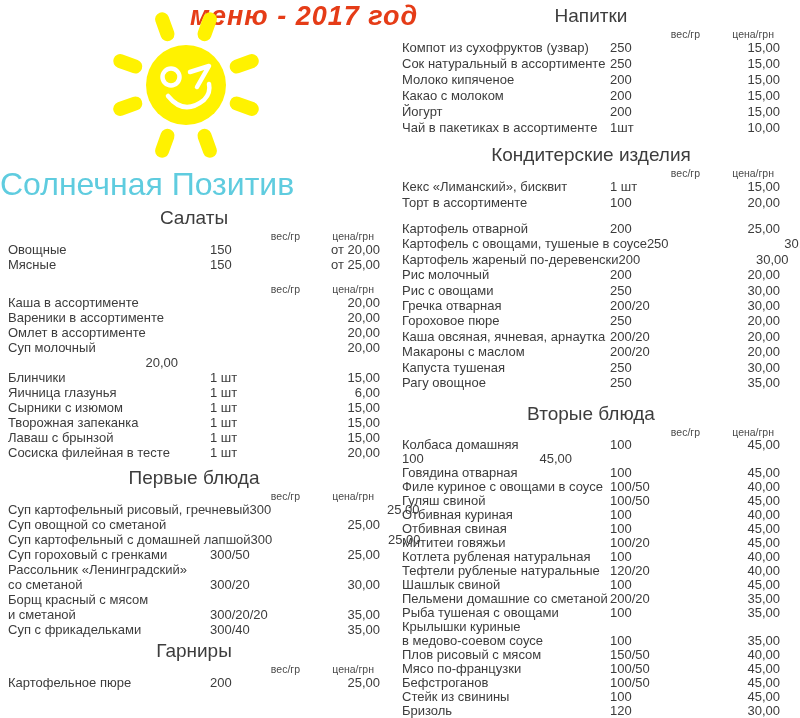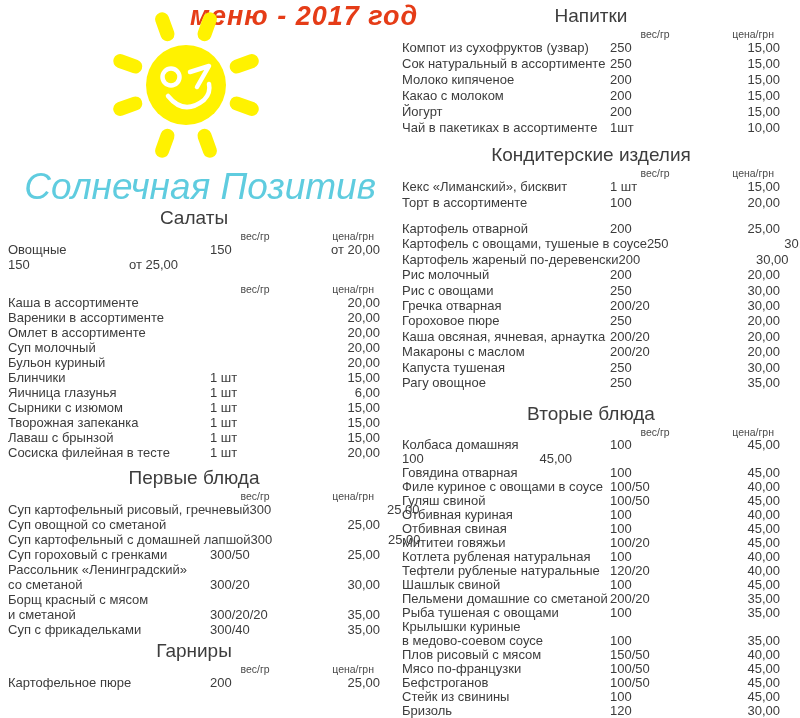--- a/index.html
+++ b/index.html
@@ -16,44 +16,43 @@
     position:absolute;top:1px;left:190px;width:430px;
     text-align:left;
     font-size:27px;font-weight:bold;font-style:italic;
     letter-spacing:1px;
     color:#e53c17;
     white-space:nowrap;
   }
   .logo{position:absolute;top:6px;left:98px;width:176px;height:158px;}
   .brand{
     position:absolute;top:166px;left:0;width:376px;
-    text-align:right;
-    font-size:37px;
+    text-align:left;
+    font-size:32px;
     color:#5fccdf;
     white-space:nowrap;
-    font-style:italic;
   }
   
   .col{position:absolute;}
   .col-left{top:206px;left:8px;width:372px;}
   .col-right{top:4px;left:402px;width:378px;}
   
   .sec-title{
     text-align:center;
     font-size:19px;
     color:#3d3d3d;
     line-height:24px;
     white-space:nowrap;
   }
   .col-headers{
     display:flex;justify-content:flex-end;
     font-size:10.5px;color:#4a4a4a;
     line-height:12px;height:12px;
   }
-  .col-headers .h-weight{width:90px;text-align:center;}
+  .col-headers .h-weight{width:90px;text-align:right;}
   .col-headers .h-price{width:80px;text-align:right;padding-right:6px;box-sizing:border-box;}
   .row{display:flex;align-items:baseline;}
   .i-name{flex:1;white-space:nowrap;overflow:visible;}
   .i-weight{width:90px;flex:none;white-space:nowrap;}
   .i-price{width:80px;flex:none;text-align:right;white-space:nowrap;}
   .row{font-size:13px;line-height:15px;}
   
   .col-left  .section{margin-bottom:11px;}
   .col-left  .section:nth-child(2){margin-bottom:6px;}
   .col-left  .section:nth-child(3){margin-bottom:2px;}
@@ -101,20 +100,21 @@
         <div class="col-headers">
           <span class="h-weight">вес/гр</span>
           <span class="h-price">цена/грн</span>
         </div>
         <div class="row">
           <span class="i-name">Овощные</span>
           <span class="i-weight">150</span>
           <span class="i-price">от 20,00</span>
         </div>
         <div class="row">
+          <span class="i-name">Мясные</span>
           <span class="i-weight">150</span>
           <span class="i-price">от 25,00</span>
         </div>
       </div>
       <div class="section">
         <div class="col-headers">
           <span class="h-weight">вес/гр</span>
           <span class="h-price">цена/грн</span>
         </div>
         <div class="row">
@@ -131,21 +131,20 @@
           <span class="i-name">Омлет в ассортименте</span>
           <span class="i-weight"></span>
           <span class="i-price">20,00</span>
         </div>
         <div class="row">
           <span class="i-name">Суп молочный</span>
           <span class="i-weight"></span>
           <span class="i-price">20,00</span>
         </div>
         <div class="row">
-          <span class="i-name">Бульон куриный</span>
           <span class="i-weight"></span>
           <span class="i-price">20,00</span>
         </div>
         <div class="row">
           <span class="i-name">Блинчики</span>
           <span class="i-weight">1 шт</span>
           <span class="i-price">15,00</span>
         </div>
         <div class="row">
           <span class="i-name">Яичница глазунья</span>

